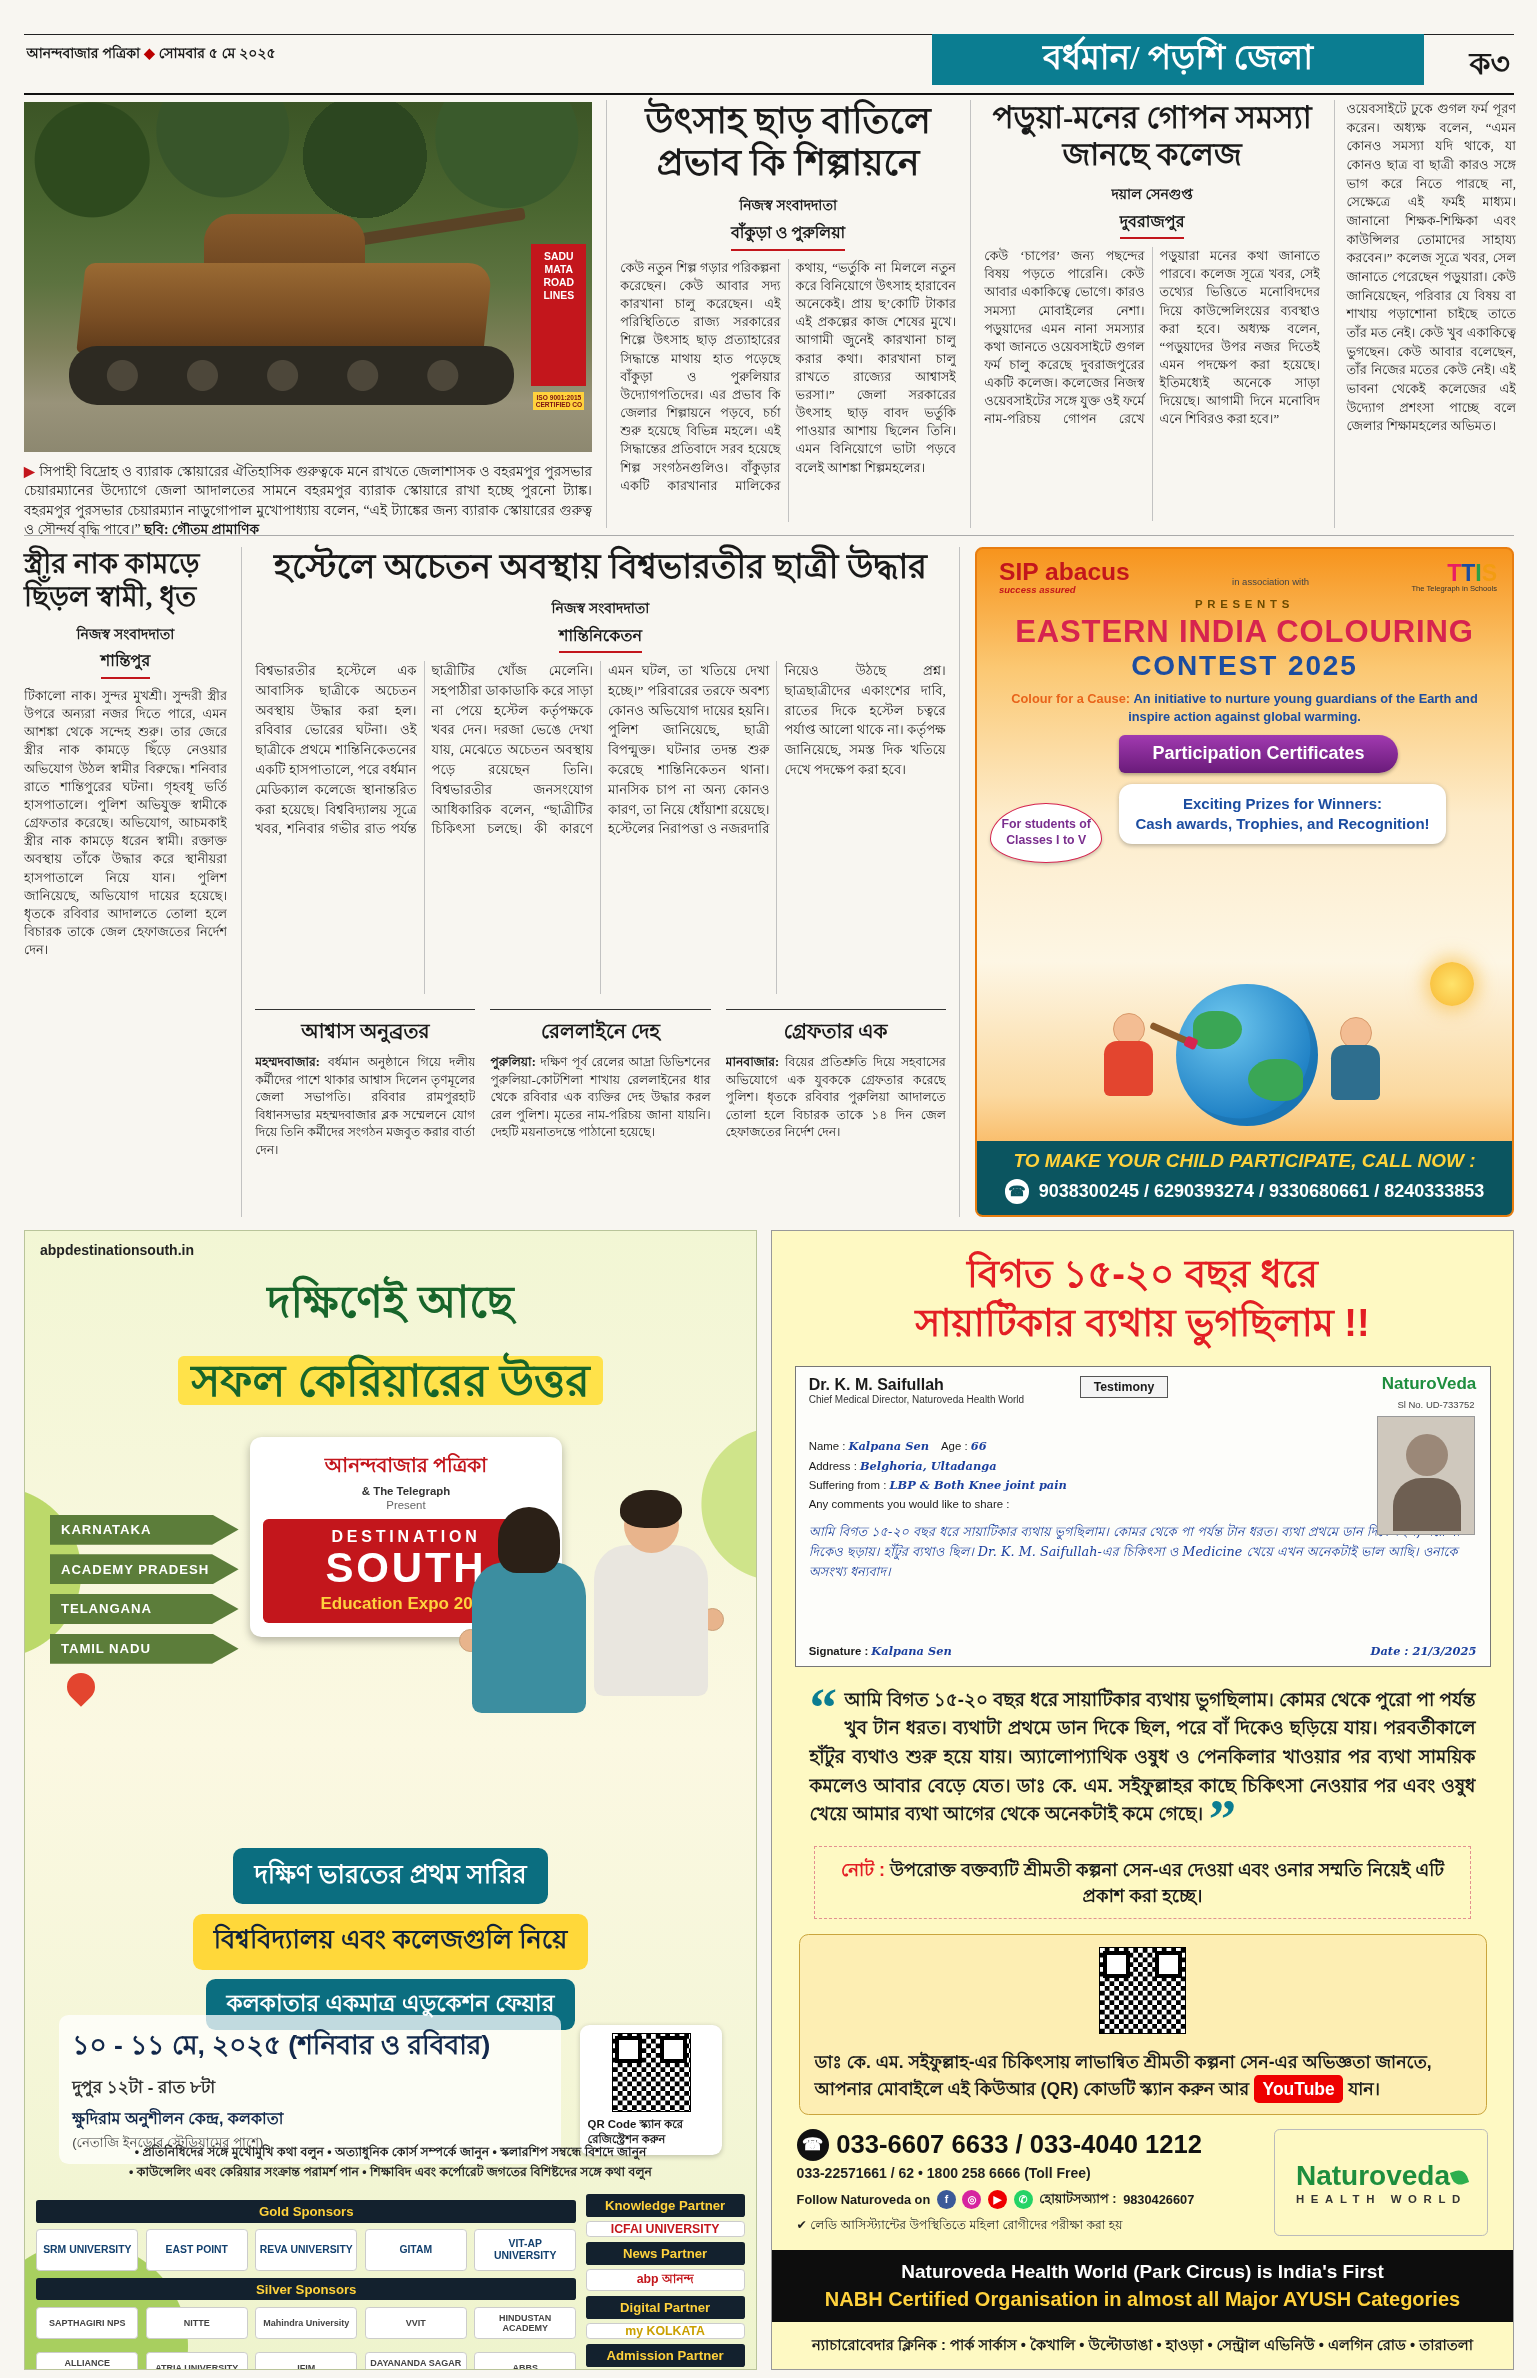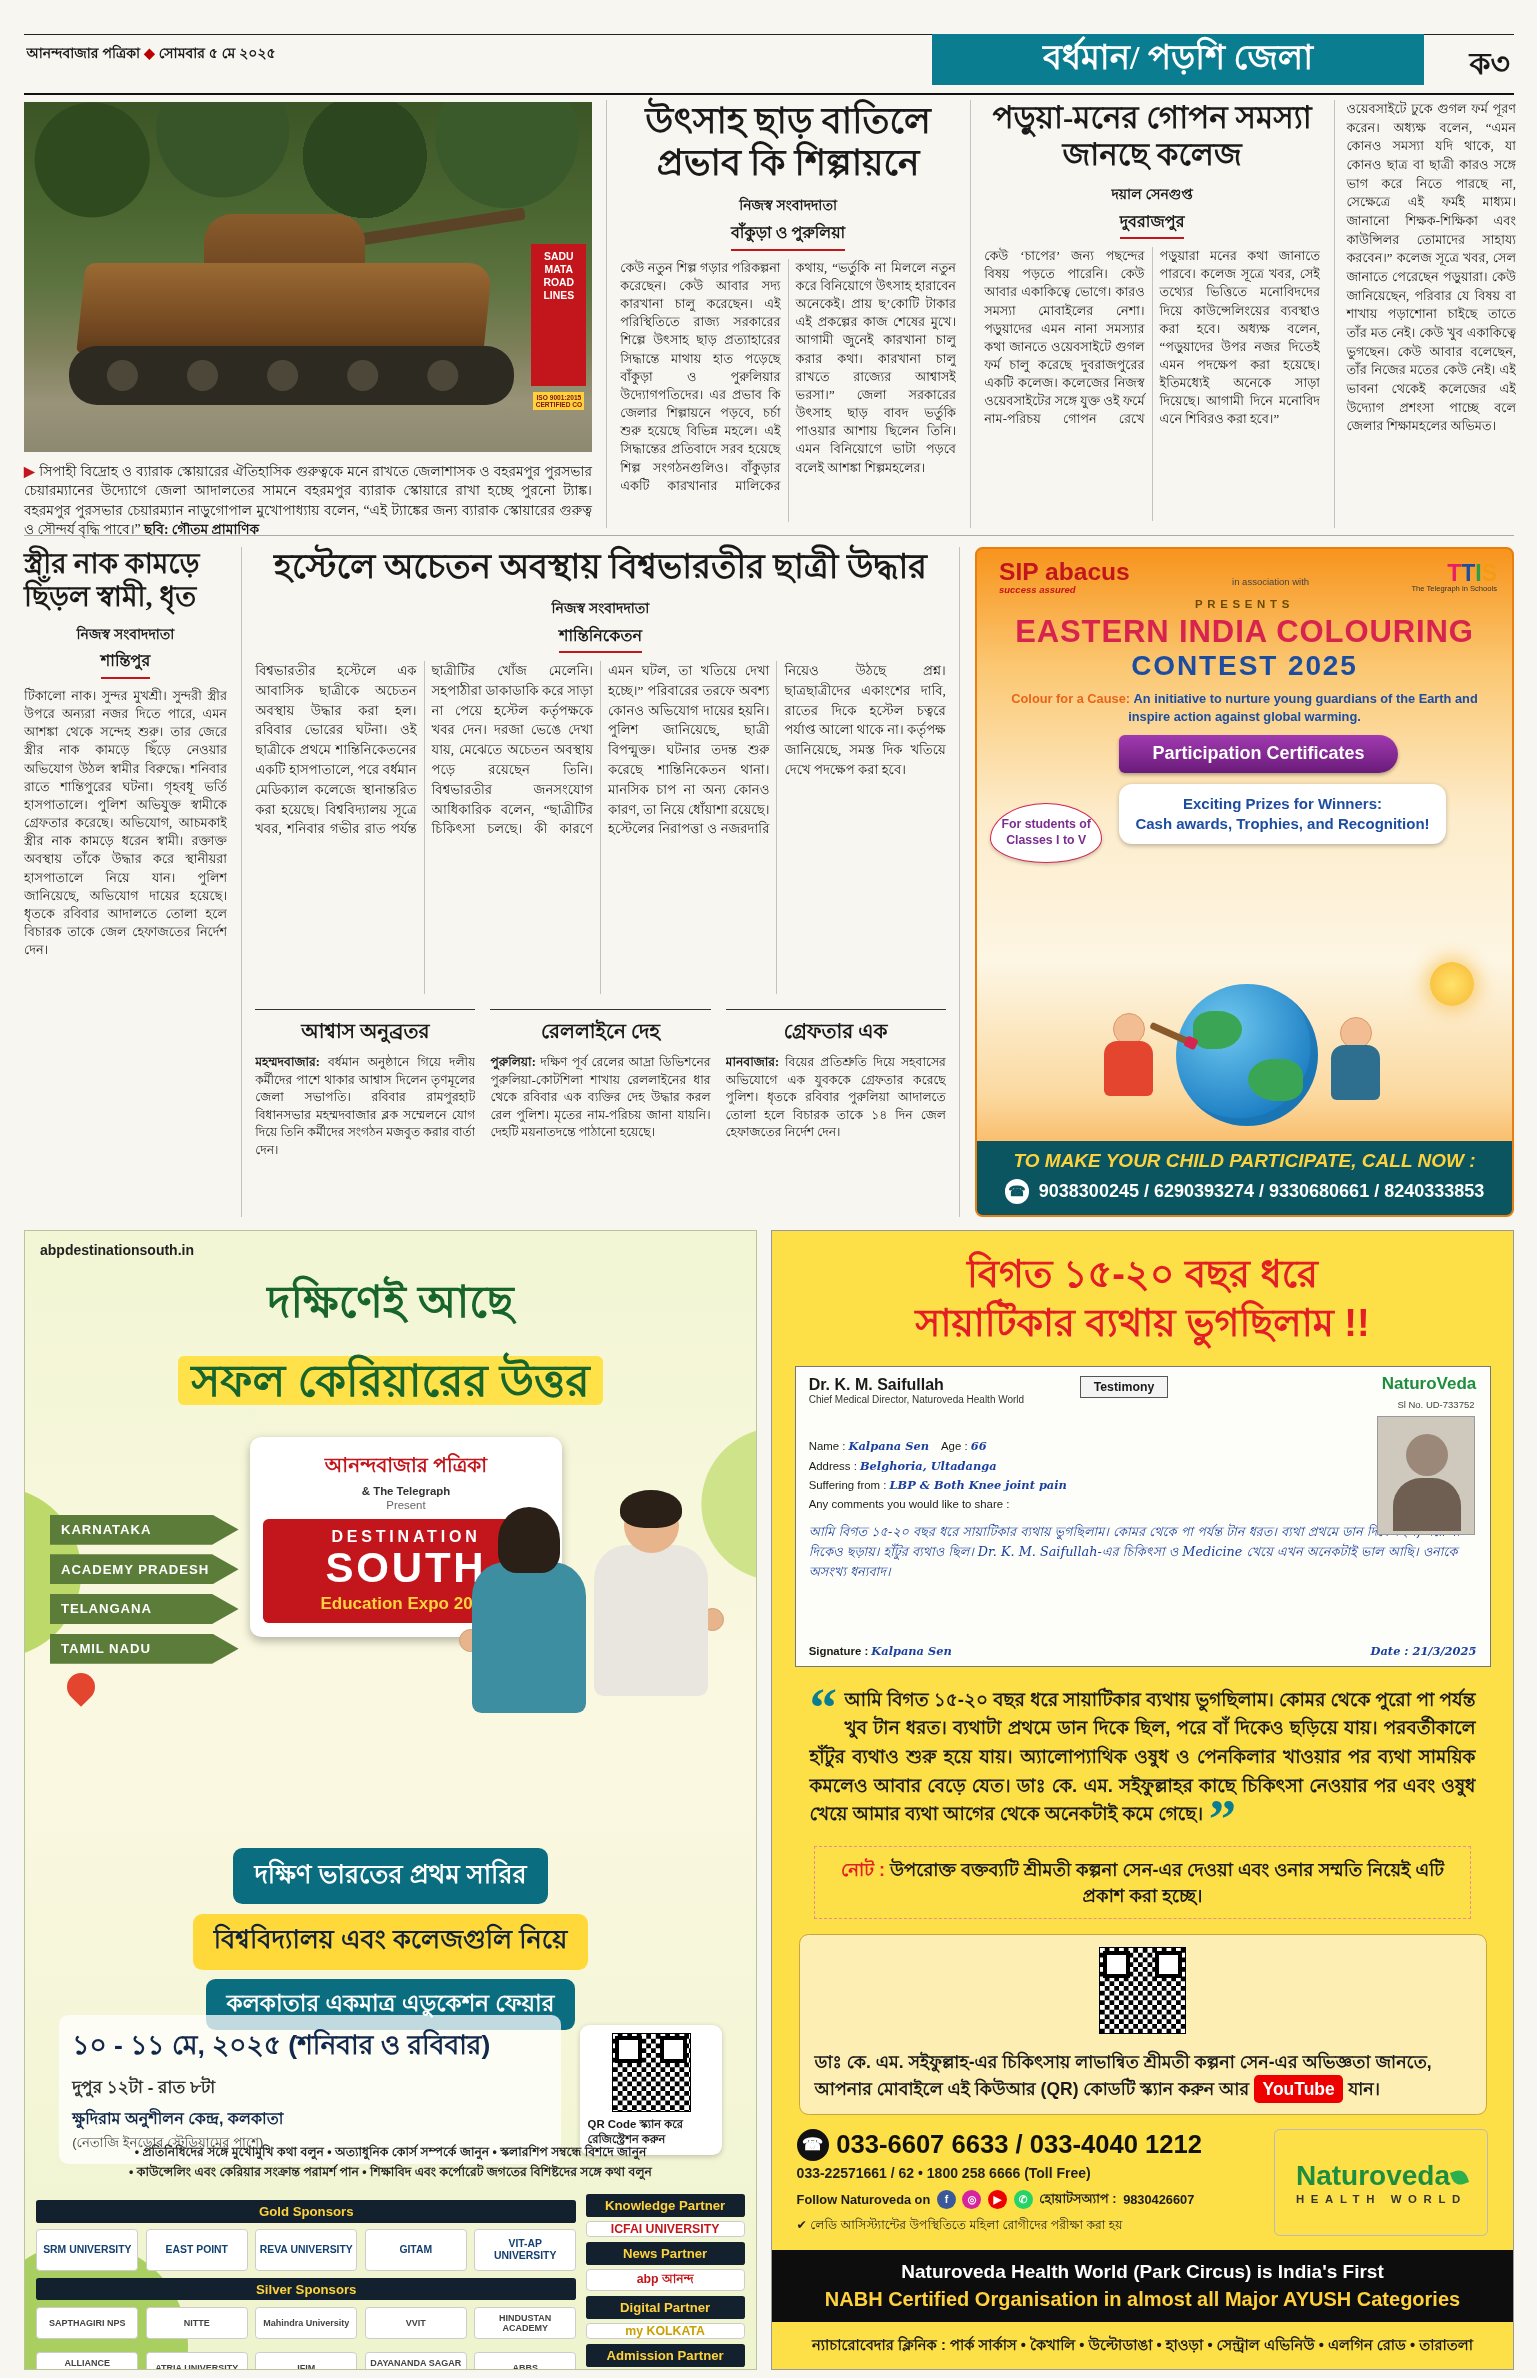--- a/index.html
+++ b/index.html
@@ -167,21 +167,21 @@
   .logo-row{display:flex;gap:7.6px;margin:6.6px 0;}
   .logo-box{flex:1;background:#fff;border:0.9px solid #ccc;border-radius:3.8px;height:42px;display:flex;align-items:center;justify-content:center;font-size:10.4px;font-weight:bold;color:#13406e;text-align:center;padding:1.9px;line-height:1.15;}
   .logo-box.sm{height:32px;font-size:9px;color:#444;}
   .sp-right{width:159px;display:flex;flex-direction:column;gap:4.7px;}
   .partner-logo{background:#fff;border:0.9px solid #ccc;border-radius:3.8px;height:34px;display:flex;align-items:center;justify-content:center;font-weight:800;font-size:12.3px;text-align:center;}
   .pl-icfai{color:#c3161c;}
   .pl-abp{color:#c3161c;}
   .pl-mykol{color:#caa000;}
 
   
-  .naturo{left:771px;top:1230px;width:743px;height:1140px;background:#fde047;border:0.9px solid #999;overflow:hidden;font-family:"Liberation Sans",sans-serif;}
+  .naturo{left:771px;top:1230px;width:743px;height:1140px;background:#fef9c3;border:0.9px solid #999;overflow:hidden;font-family:"Liberation Sans",sans-serif;}
   .nat-h{text-align:center;color:#e31e24;font-weight:800;font-size:38px;line-height:1.3;margin-top:19px;}
   .testi{margin:17px auto 0;width:696px;height:301px;border:0.9px solid #777;position:relative;background:#fdfdfa;padding:9.5px 13.2px;font-size:11.4px;}
   .t-doc{font-weight:800;font-size:16px;}
   .t-doc-sub{font-size:10px;color:#333;}
   .t-label{position:absolute;left:284px;top:9.5px;border:0.9px solid #555;padding:2.8px 13.2px;font-size:12.3px;font-weight:bold;background:#f4f4f4;}
   .t-brand{position:absolute;right:13.2px;top:7.6px;color:#1e8e3e;font-weight:800;font-size:17px;text-align:right;}
   .t-slno{position:absolute;right:15px;top:32px;font-size:9.5px;color:#444;}
   .t-photo{position:absolute;right:15px;top:49px;width:98px;height:119px;background:#cfc8bd;border:0.9px solid #999;}
   .t-photo::before{content:"";position:absolute;left:28px;top:17px;width:42px;height:42px;border-radius:50%;background:#9b8878;}
   .t-photo::after{content:"";position:absolute;left:15px;top:61px;width:68px;height:53px;border-radius:28px 28px 0 0;background:#6e5f52;}

